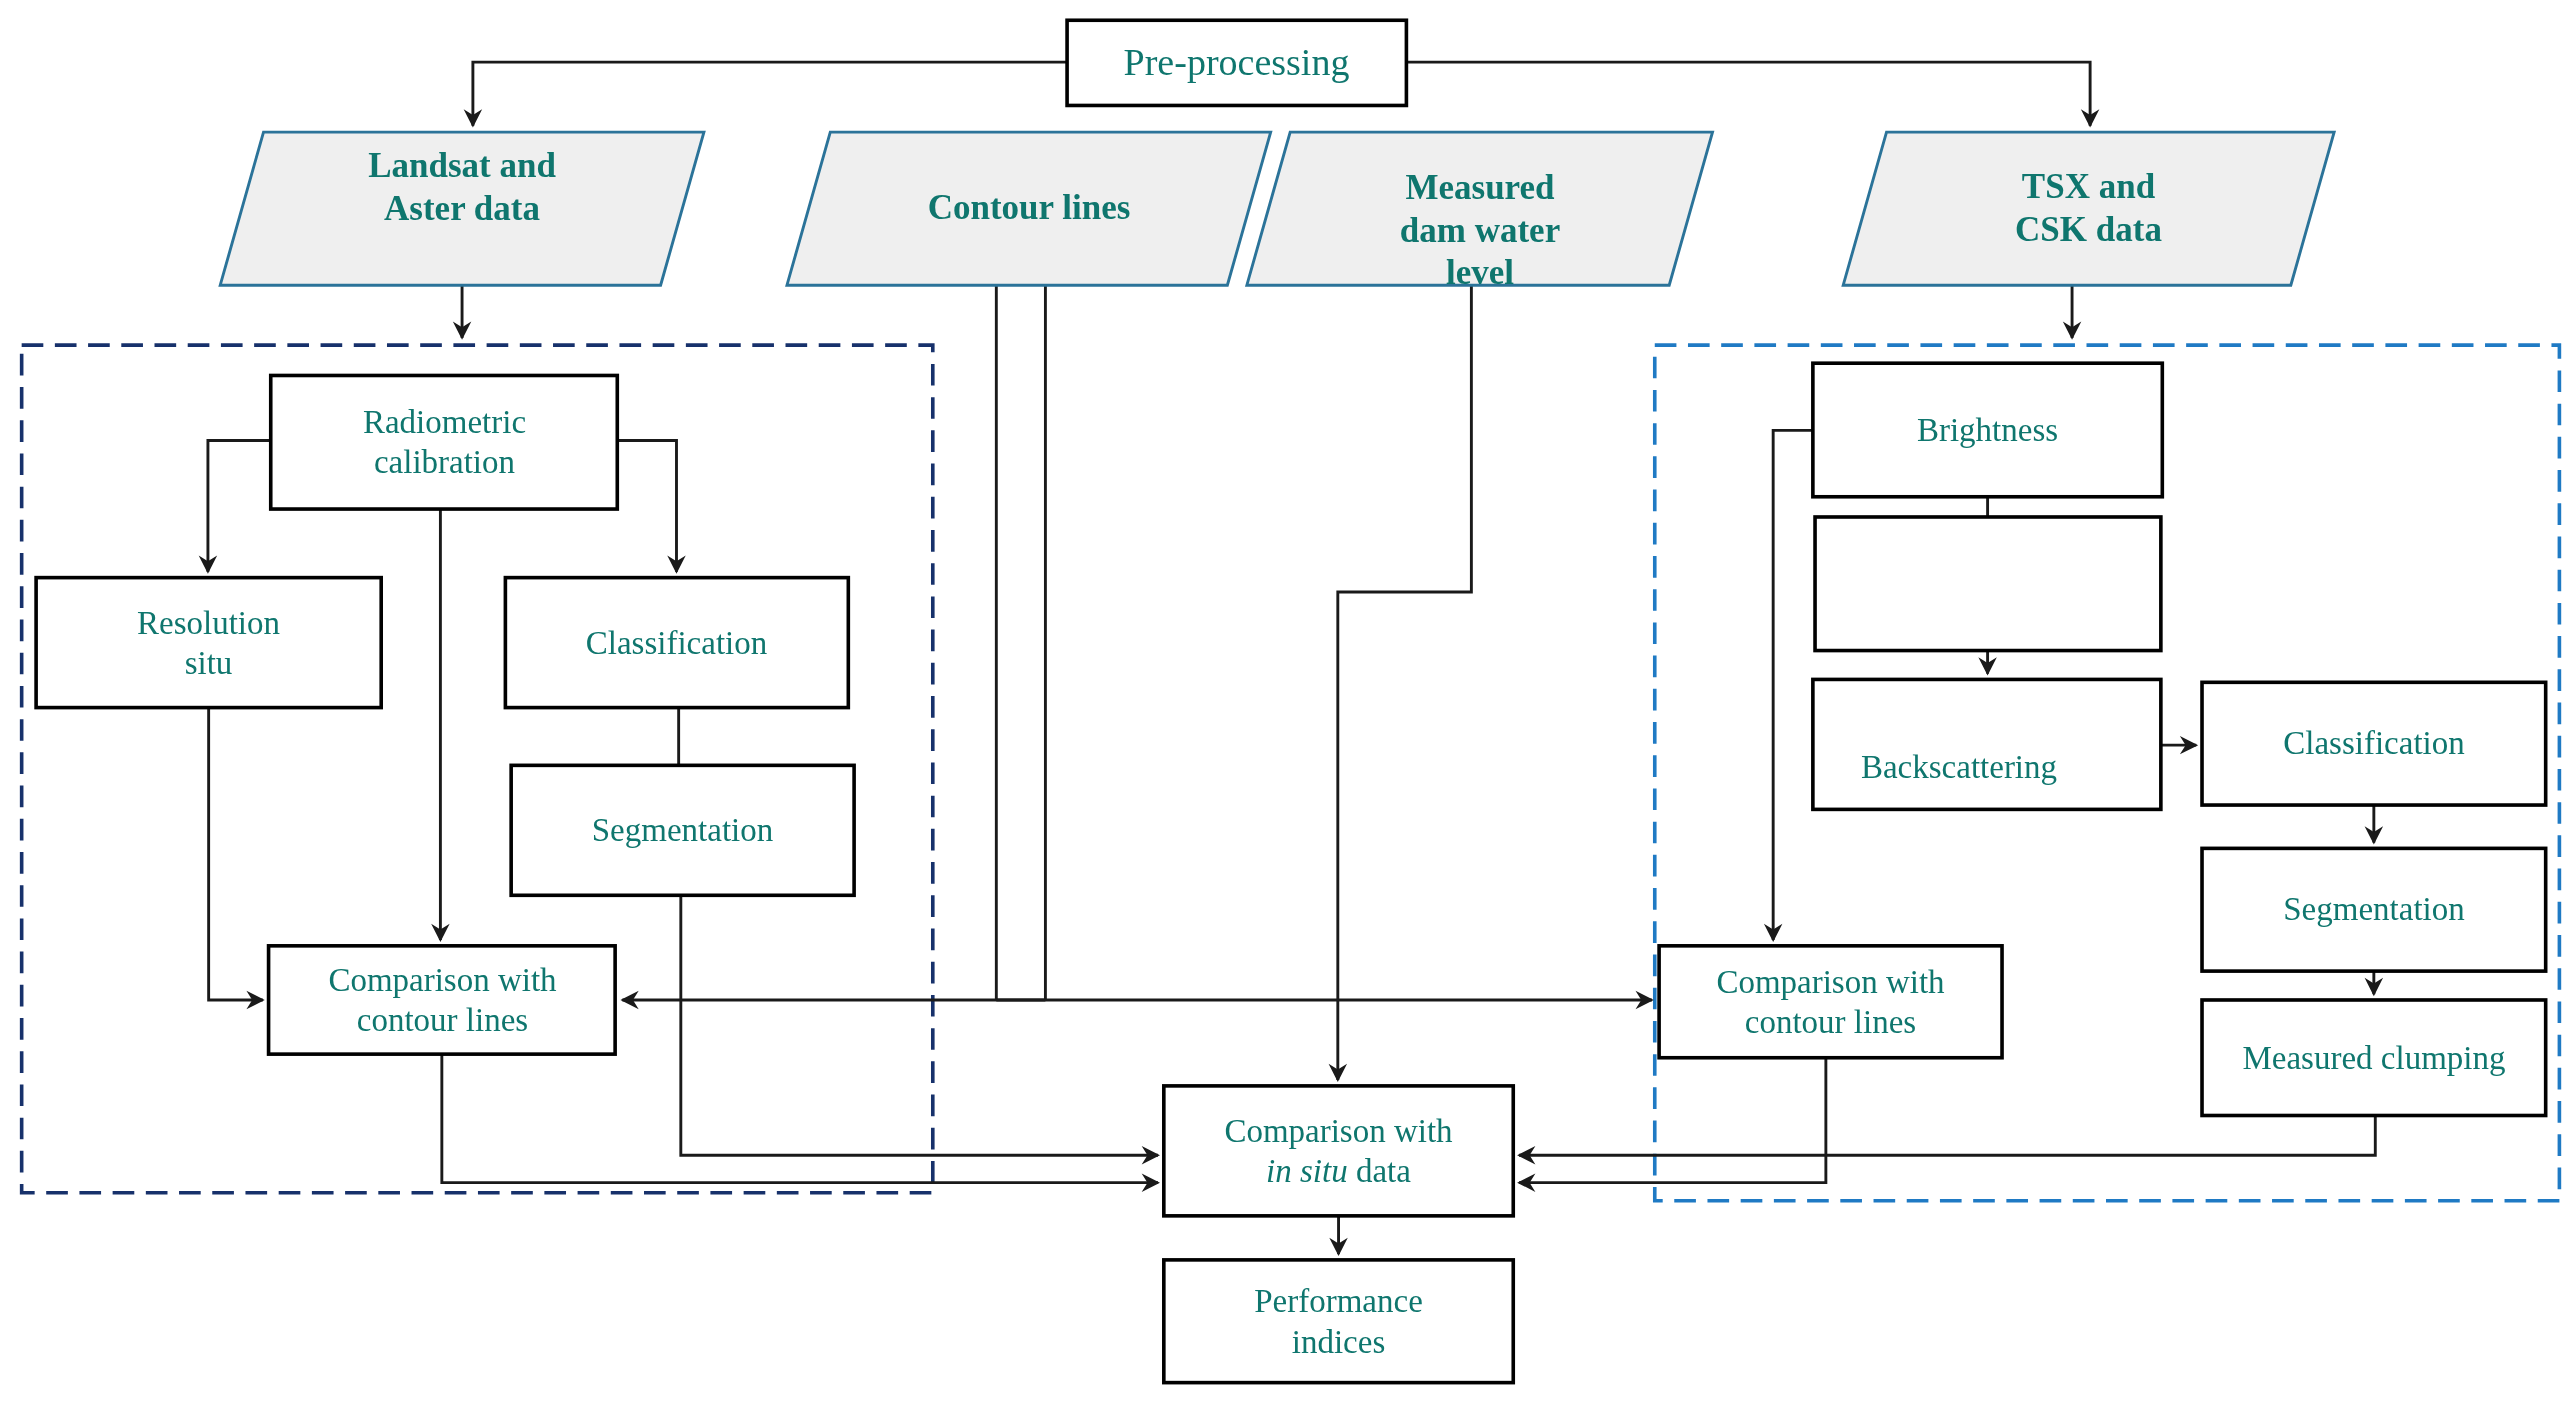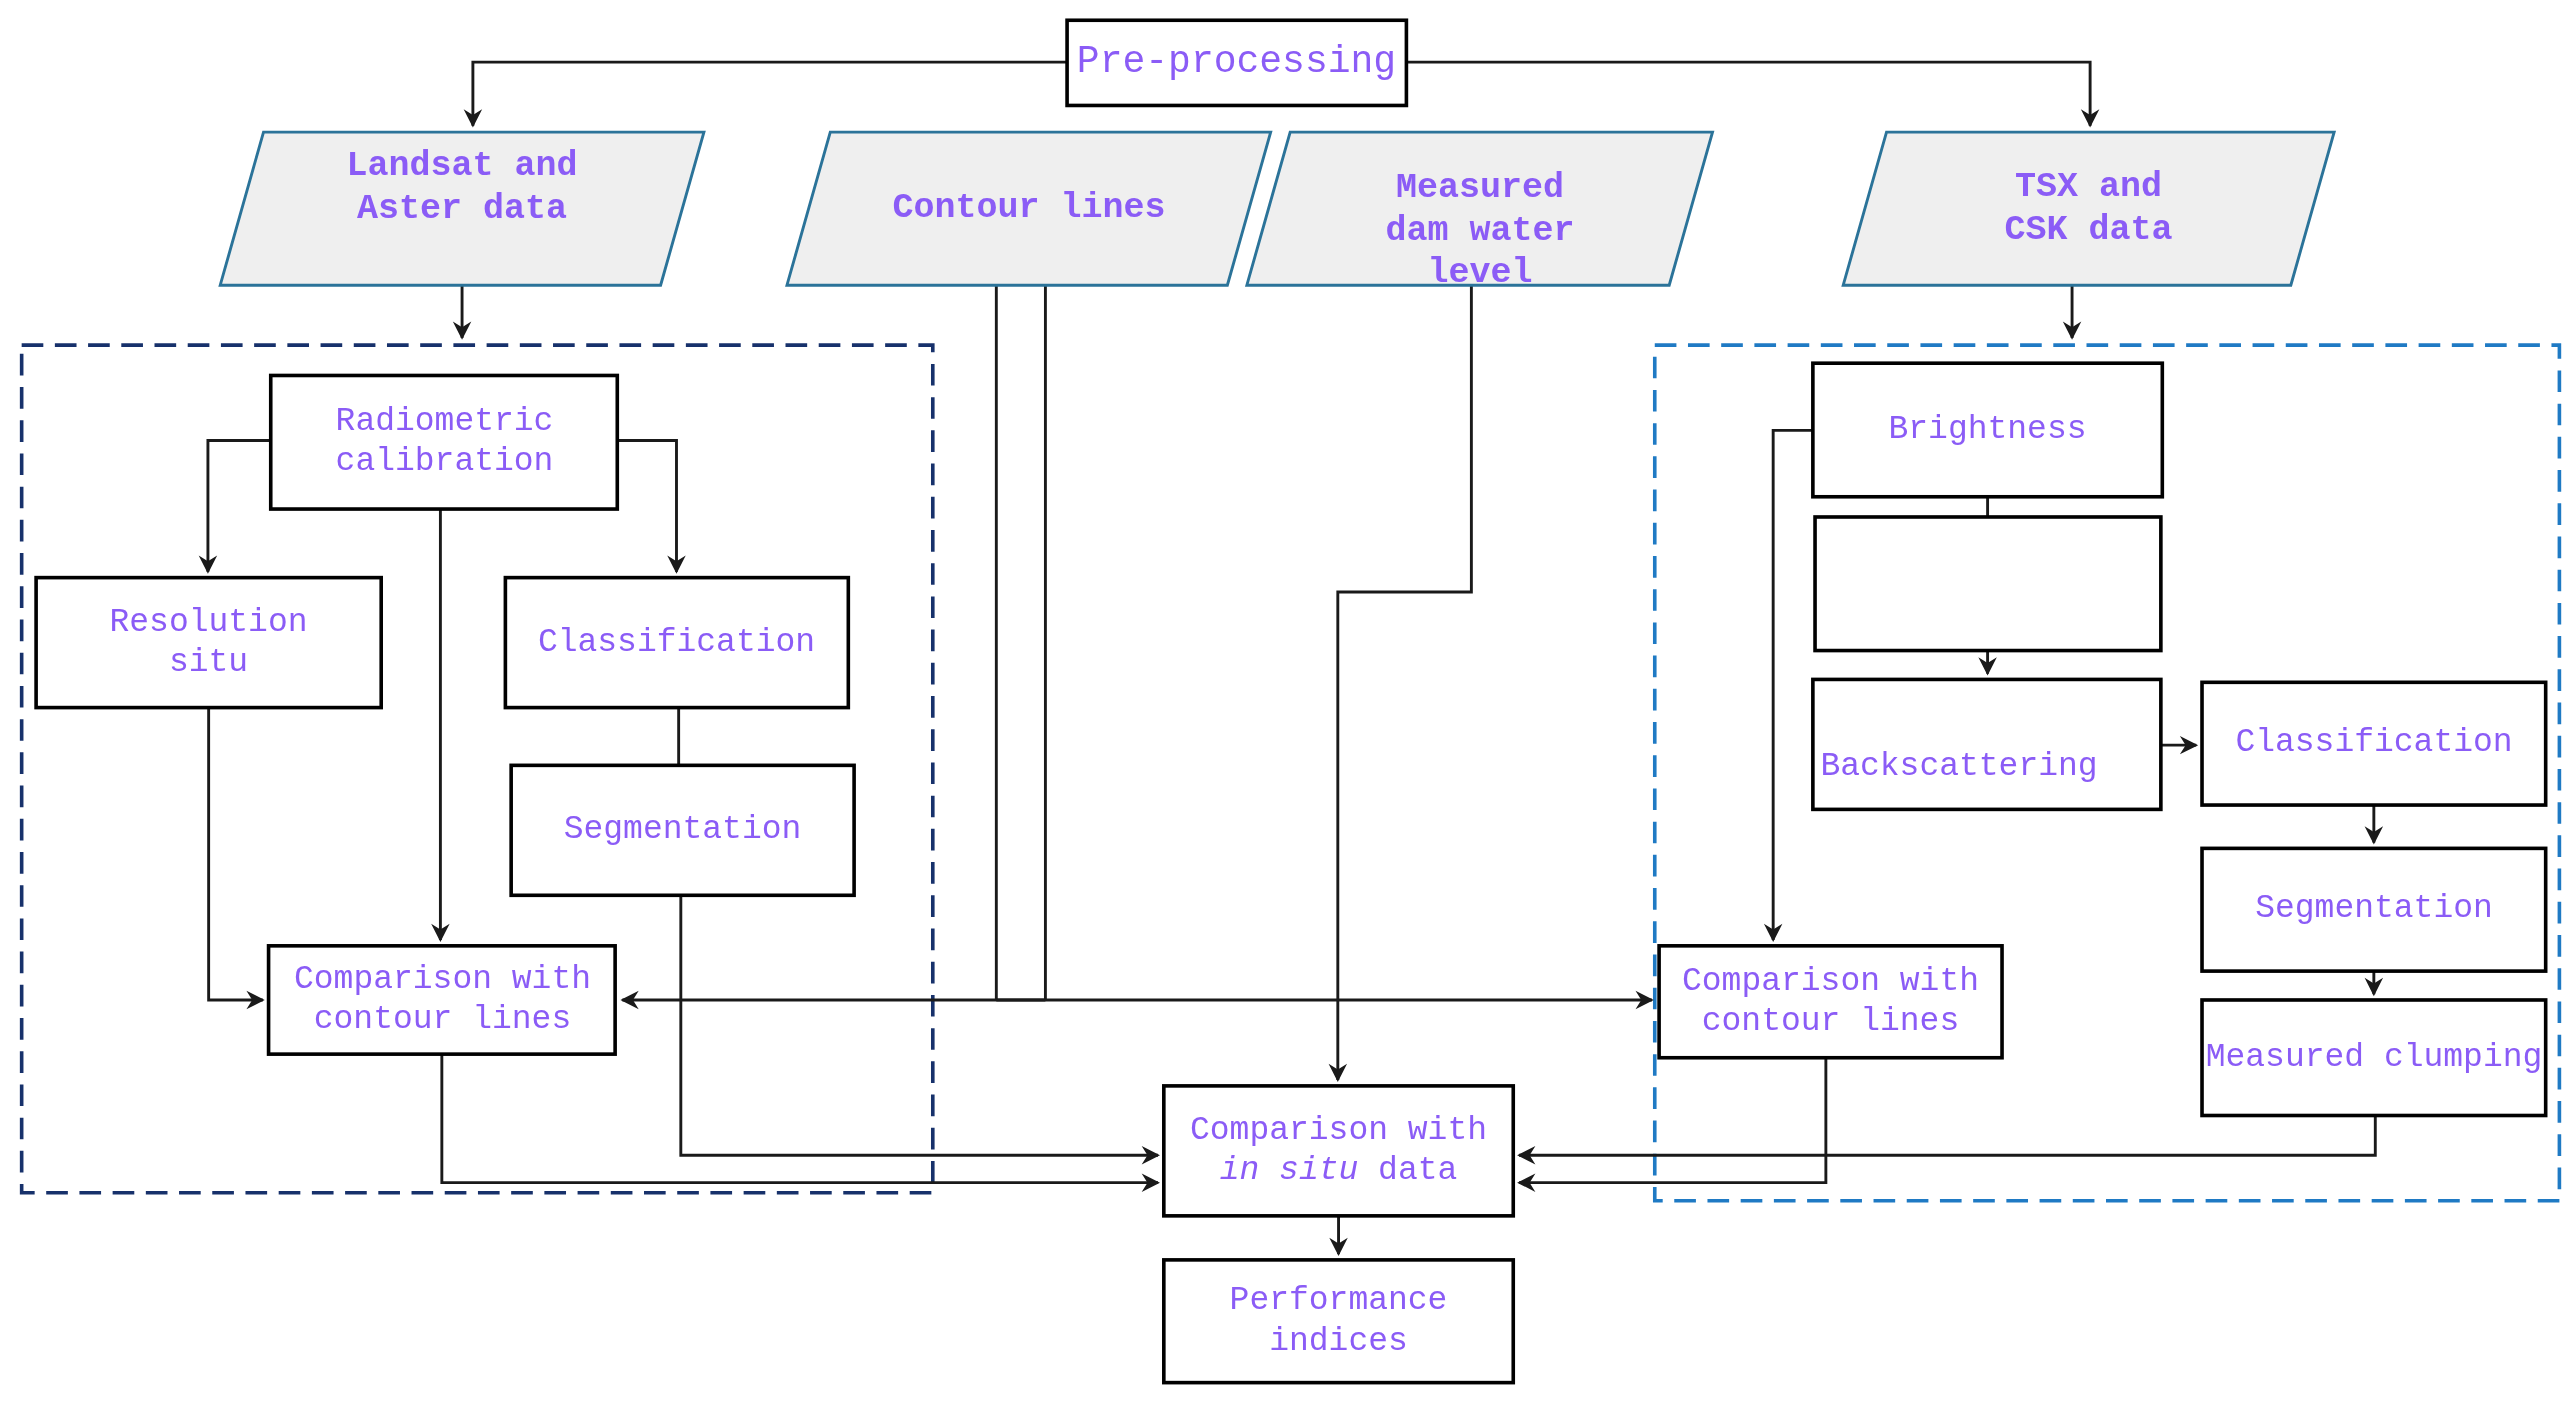--- a/index.html
+++ b/index.html
@@ -14,21 +14,21 @@
   polygon.para{fill:var(--c-parallelogram_fill,#efefef);stroke:var(--c-parallelogram_border,#2b7399);stroke-width:4px;}
   rect.node{fill:#ffffff;stroke:var(--c-box_border,#000);stroke-width:5px;}
   rect.dash{fill:none;stroke-width:5px;stroke-dasharray:30 16;}
   rect.dash.optical{stroke:var(--c-optical_dashed,#17316b);}
   rect.dash.sar{stroke:var(--c-sar_dashed,#1f7ac4);}
   polyline.con{fill:none;stroke:var(--c-connector,#1a1a1a);stroke-width:4px;}
   #arrowhead path{fill:var(--c-connector,#1a1a1a);}
   .lbl{
     position:absolute;display:flex;flex-direction:column;
     align-items:center;justify-content:center;text-align:center;
-    color:#8b5cf6;font-size:33px;line-height:1.22;pointer-events:none;font-family:Liberation Mono, monospace;
+    color:#0f766e;font-size:33px;line-height:1.22;pointer-events:none;
   }
   .lbl.bold{font-weight:700;font-size:35px;}
   .lbl.title{font-size:38px;}
   .lbl i{font-style:italic;}
 </style>
 </head>
 <body>
 
 <div class="canvas">
 

